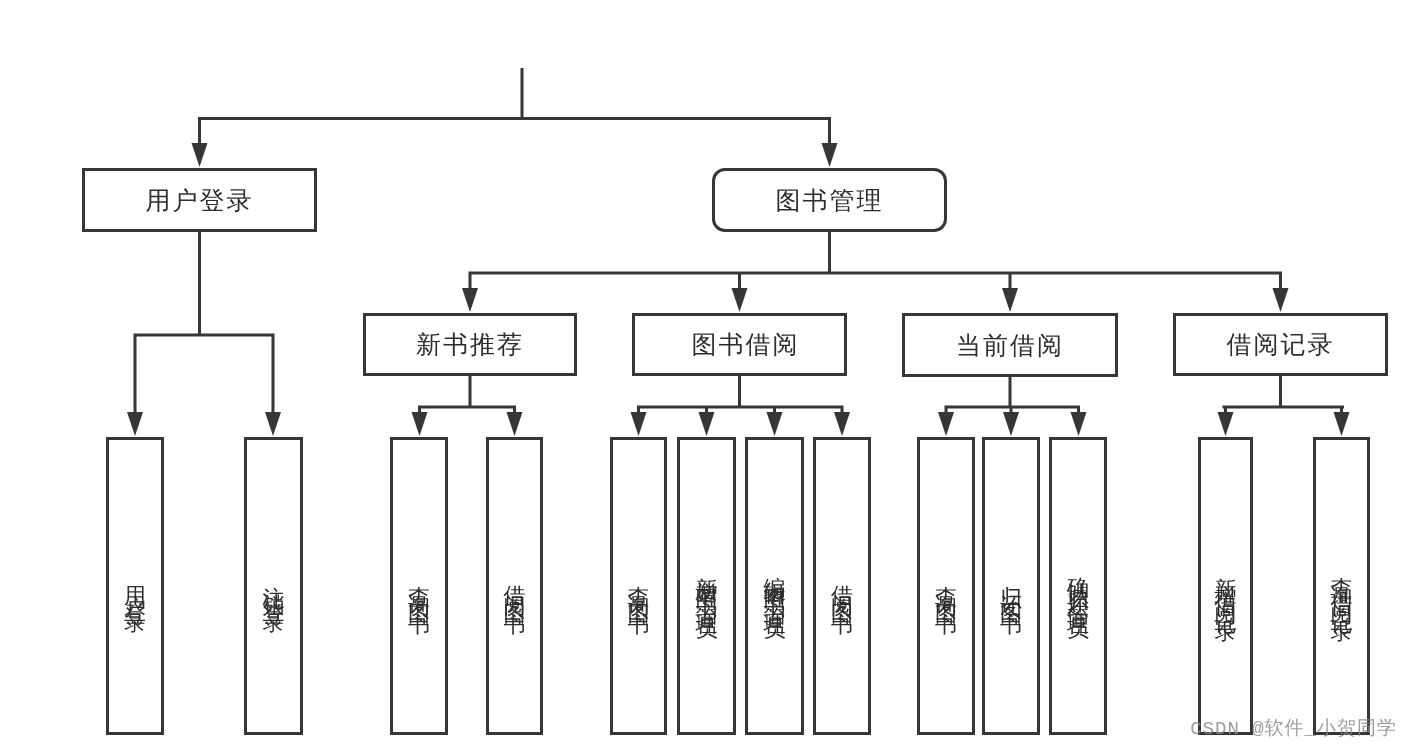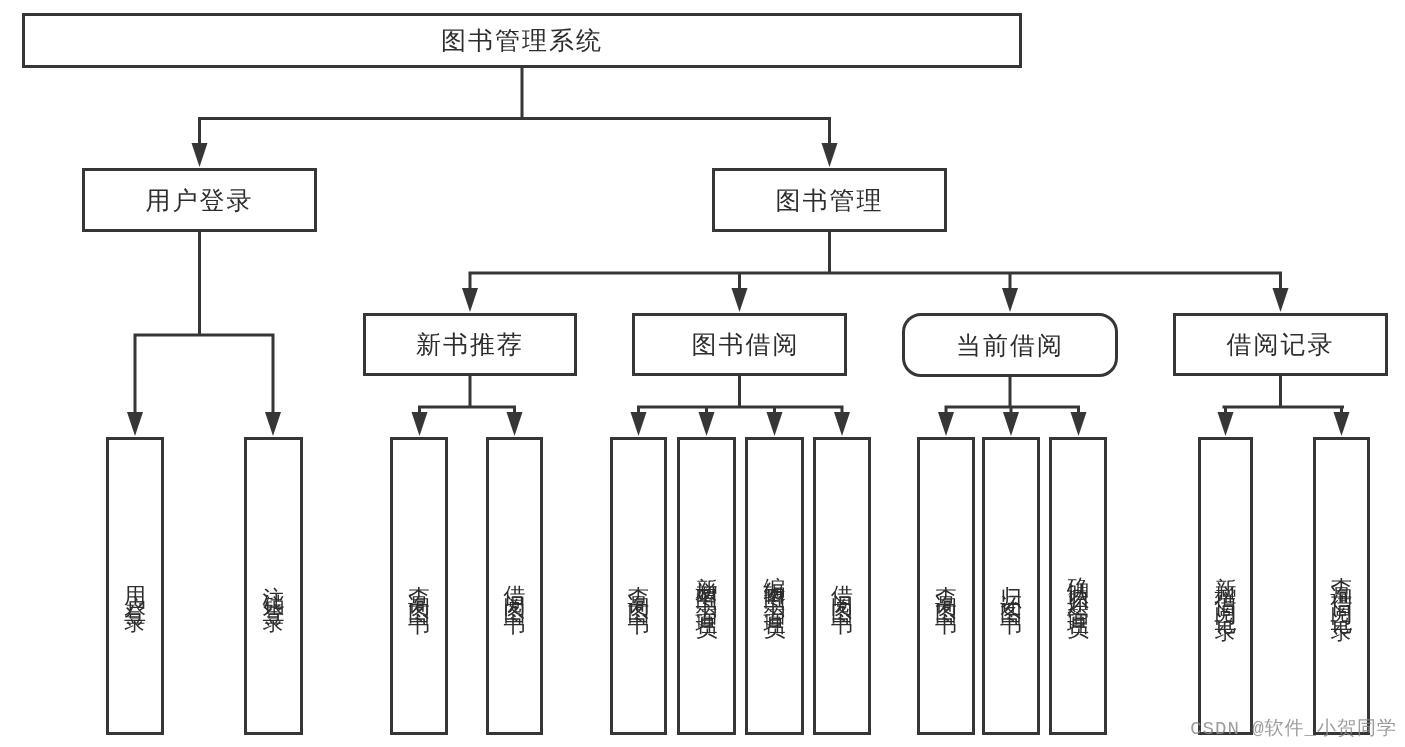--- a/index.html
+++ b/index.html
@@ -90,28 +90,27 @@
       <path d="M766.5 412 L782.5 412 L774.5 436 Z"></path>
       <path d="M834 412 L850 412 L842 436 Z"></path>
       <path d="M938 412 L954 412 L946 436 Z"></path>
       <path d="M1003 412 L1019 412 L1011 436 Z"></path>
       <path d="M1070.5 412 L1086.5 412 L1078.5 436 Z"></path>
       <path d="M1217.5 412 L1233.5 412 L1225.5 436 Z"></path>
       <path d="M1333.5 412 L1349.5 412 L1341.5 436 Z"></path>
     </g>
   </svg>
 
-  <div class="node h" style="left:22px; top:13px; width:1000px; height:55px;">图书管理系统</div>
 
   <div class="node h" style="left:82px; top:168px; width:235px; height:64px;">用户登录</div>
-  <div class="node h" style="left:712px; top:168px; width:235px; height:64px;">图书管理</div>
+  <div class="node h" style="left:712px; top:168px; width:235px; height:64px;border-radius:13px;">图书管理</div>
 
   <div class="node h" style="left:363px; top:313px; width:214px; height:63px;text-align:right;">新书推荐</div>
   <div class="node h" style="left:632px; top:313px; width:215px; height:63px;padding-left:12px;">图书借阅</div>
-  <div class="node h" style="left:902px; top:313px; width:216px; height:64px;border-radius:19px;">当前借阅</div>
+  <div class="node h" style="left:902px; top:313px; width:216px; height:64px;">当前借阅</div>
   <div class="node h" style="left:1173px; top:313px; width:215px; height:63px;">借阅记录</div>
 
   <div class="node v" style="left:106px; top:437px; width:58px; height:298px;">用户登录</div>
   <div class="node v" style="left:244px; top:437px; width:59px; height:298px;">注销登录</div>
 
   <div class="node v" style="left:390px; top:437px; width:58px; height:298px;">查询图书</div>
   <div class="node v" style="left:486px; top:437px; width:57px; height:298px;">借阅图书</div>
 
   <div class="node v" style="left:610px; top:437px; width:57px; height:298px;">查询图书</div>
   <div class="node v tight" style="left:677px; top:437px; width:59px; height:298px;">新增图书（管理员）</div>

